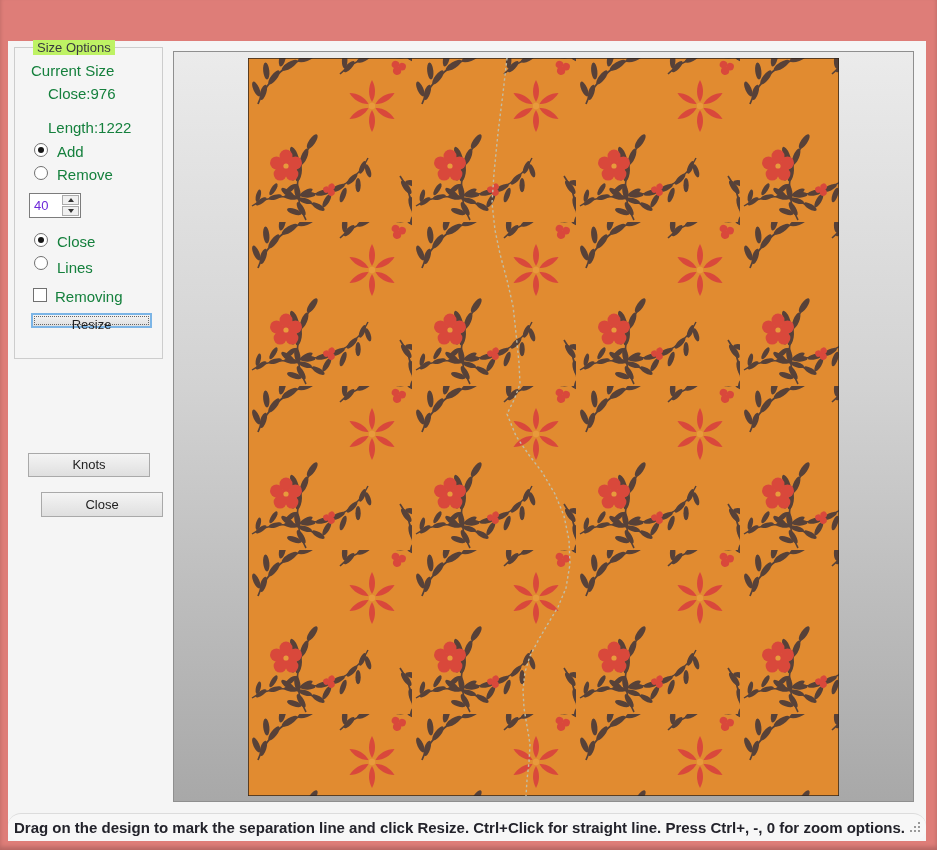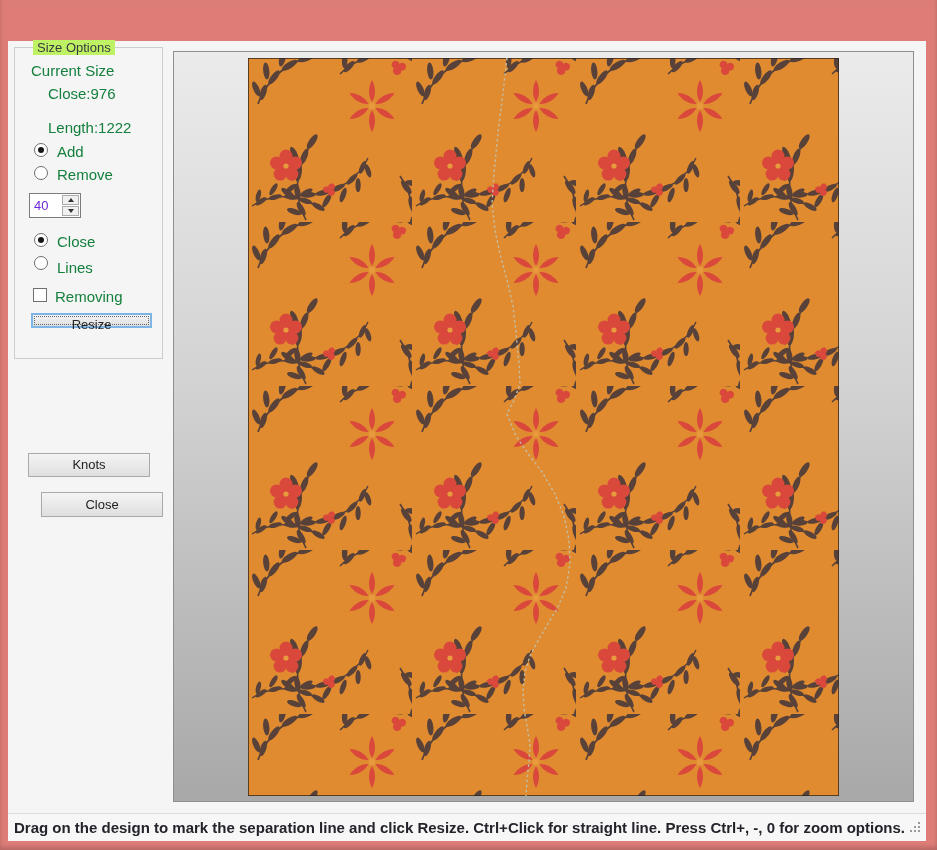--- a/index.html
+++ b/index.html
@@ -48,21 +48,21 @@
   .resize-btn{left:23px;top:272px;width:121px;height:15px;line-height:20px;
               border:2px solid #7cb5e6;outline:1px dotted #666;outline-offset:-4px;}
   .export-btn{left:20px;top:412px;width:122px;height:24px;line-height:22px;}
   .closepanel-btn{left:20px;top:451px;width:122px;height:25px;line-height:23px;margin-left:13px;}
   
   .canvas-panel{position:absolute;left:165px;top:10px;width:741px;height:751px;
                 border:1px solid #8f8f8f;background:linear-gradient(180deg,#ebebeb 0%,#d2d2d2 45%,#a8a8a8 100%);}
   .fabric{position:absolute;left:74px;top:6px;width:591px;height:738px;cursor:crosshair;}
   
   .statusbar{position:absolute;left:0;top:772px;width:918px;height:28px;background:#f7f7f7;
-             border-top:1px solid #dcdcdc;}
+             border-top:1px solid #dcdcdc;border-radius:13px;}
   .status-text{position:absolute;left:6px;top:5px;font-size:15px;font-weight:600;color:#23232b;white-space:nowrap;}
   .grip{position:absolute;right:4px;bottom:7px;width:12px;height:12px;}
   .grip::before{content:"";position:absolute;left:8px;top:0;width:2px;height:2px;background:#9a9a9a;
     box-shadow:0 4px 0 #9a9a9a,0 8px 0 #9a9a9a,-4px 4px 0 #9a9a9a,-4px 8px 0 #9a9a9a,-8px 8px 0 #9a9a9a;}
 </style>
 </head>
 <body>
 
 <div class="window">
 

